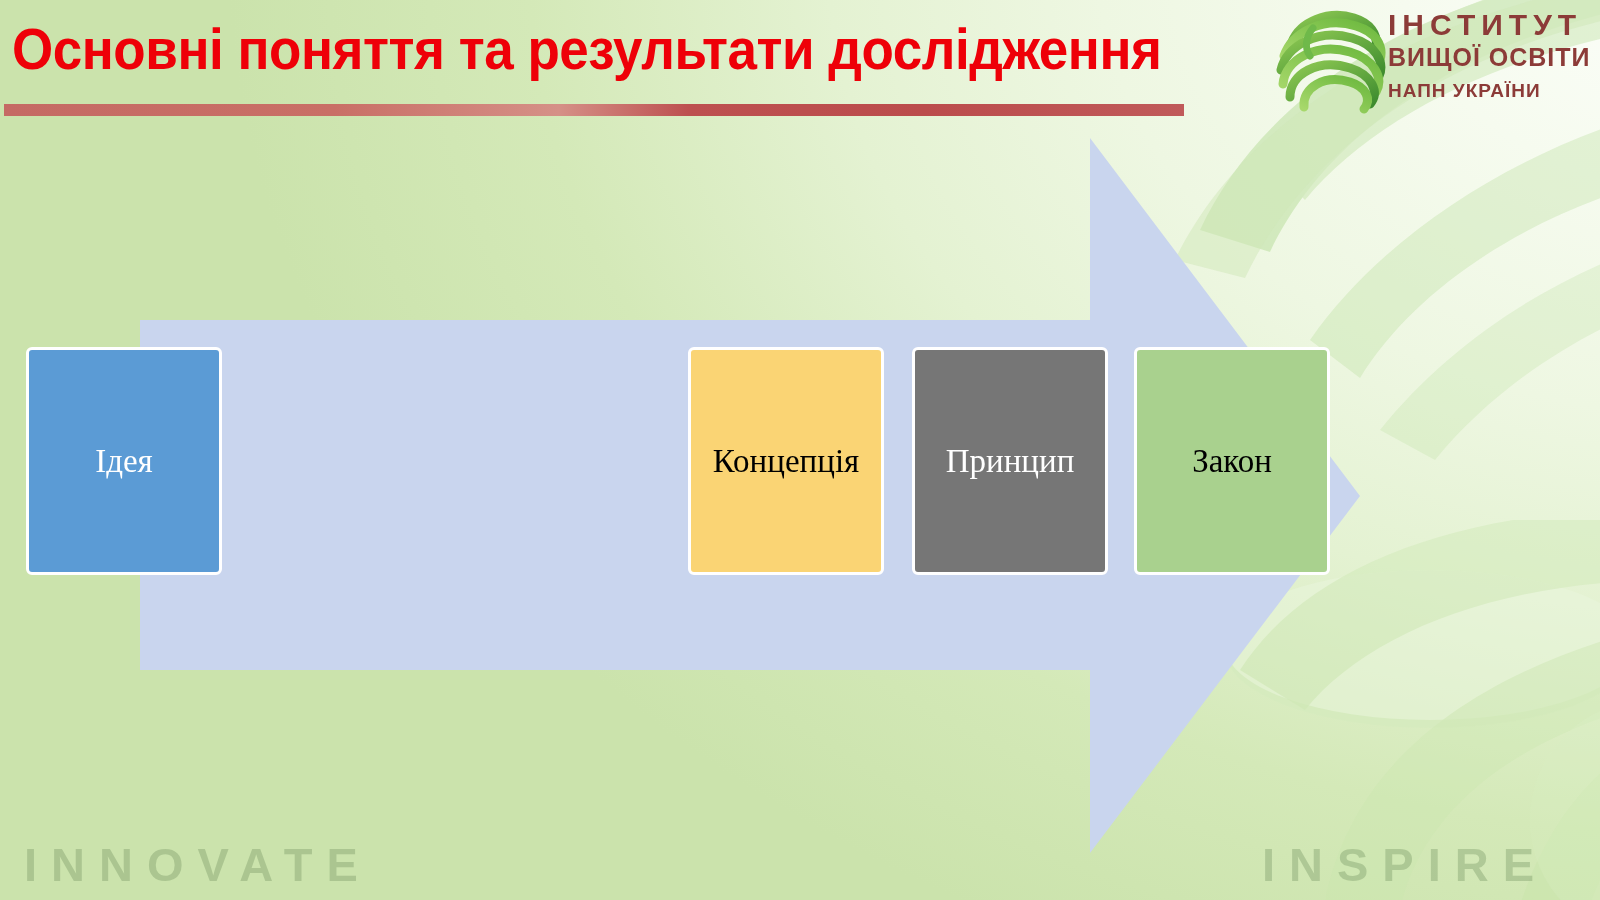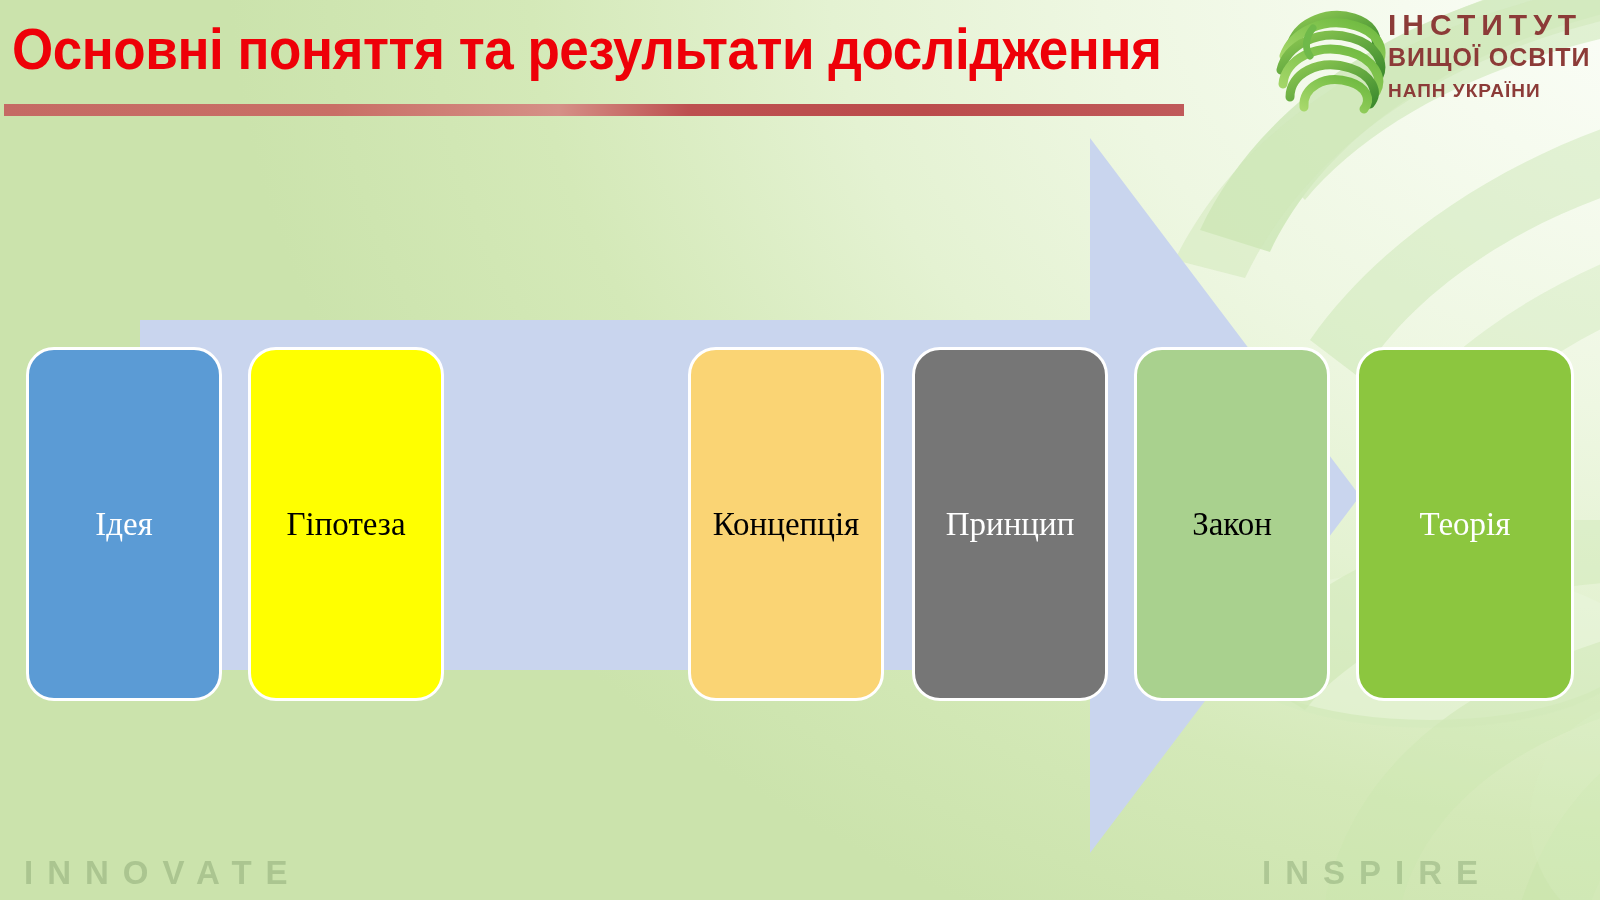--- a/index.html
+++ b/index.html
@@ -101,43 +101,43 @@
     position: absolute;
     left: 0;
     top: 347px;
     width: 1600px;
     height: 275px;
   }
   .concept-box {
     position: absolute;
     top: 0;
     width: 196px;
-    height: 354px;
-    border-radius: 28px;
+    height: 228px;
+    border-radius: 6px;
     border: 3px solid #ffffff;
     box-sizing: border-box;
     display: flex;
     align-items: center;
     justify-content: center;
   }
   .concept-label {
     font-family: "Liberation Serif", serif;
     font-size: 33px;
     line-height: 36px;
     text-align: center;
     white-space: nowrap;
   }
 
   
   .footer-word {
     position: absolute;
     bottom: 8px;
     font-family: "Liberation Sans", sans-serif;
     font-weight: bold;
-    font-size: 33px;
+    font-size: 47px;
     letter-spacing: 14px;
     color: rgba(118, 150, 100, 0.38);
     white-space: nowrap;
   }
   #footer-innovate { left: 24px; }
   #footer-lead     { left: 722px; }
   #footer-inspire  { left: 1262px; }
 </style>
 </head>
 <body>
@@ -204,39 +204,33 @@
   <svg id="arrow" viewBox="0 0 1220 715" preserveAspectRatio="none">
     <polygon points="0,182 950,182 950,0 1220,358 950,715 950,532 0,532" fill="#c9d5ee"></polygon>
   </svg>
 
   <div id="boxes">
 
     <div class="concept-box" style="left:26px;  background:#5b9bd5;">
       <span class="concept-label" style="color:#ffffff;">Ідея</span>
     </div>
 
-    <div class="concept-box" style="left:248px; background:#ffff00;">
-      <span class="concept-label" style="color:#000000;">Гіпотеза</span>
-    </div>
 
 
     <div class="concept-box" style="left:688px; background:#fad474;">
       <span class="concept-label" style="color:#000000;">Концепція</span>
     </div>
 
     <div class="concept-box" style="left:1134px; background:#a9d18e;">
       <span class="concept-label" style="color:#000000;">Закон</span>
     </div>
 
     <div class="concept-box" style="left:912px; background:#767676;">
       <span class="concept-label" style="color:#ffffff;">Принцип</span>
     </div>
 
-    <div class="concept-box" style="left:1356px; background:#8cc63f; width:218px;">
-      <span class="concept-label" style="color:#ffffff;">Теорія</span>
-    </div>
 
   </div>
 
   <div class="footer-word" id="footer-innovate">INNOVATE</div>
   <div class="footer-word" id="footer-inspire">INSPIRE</div>
 
 </div>
 
 </body></html>

